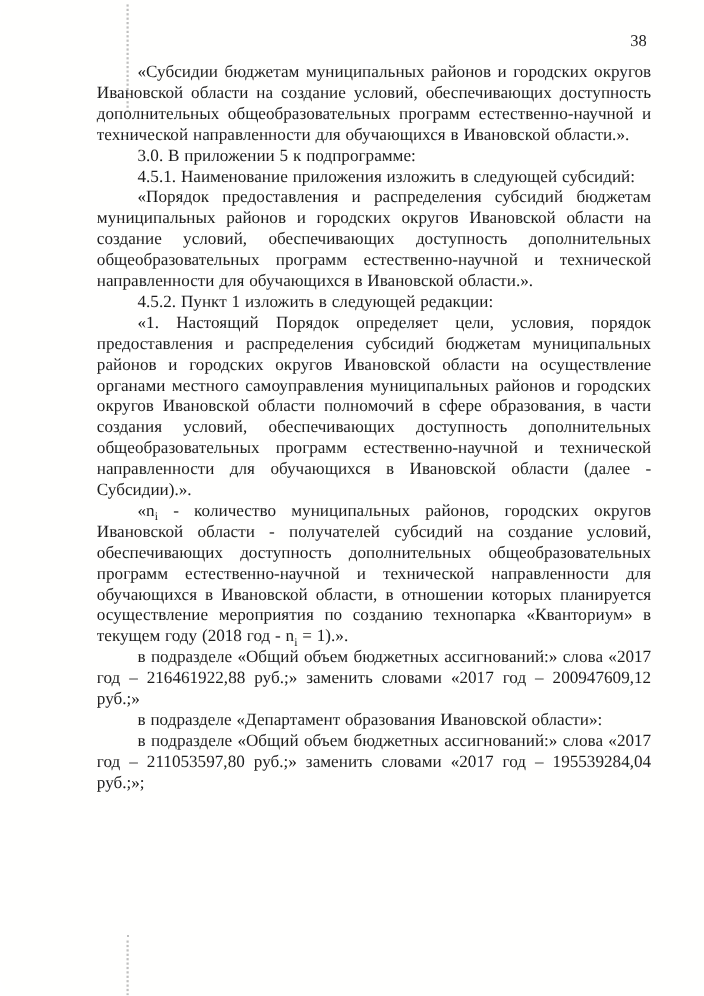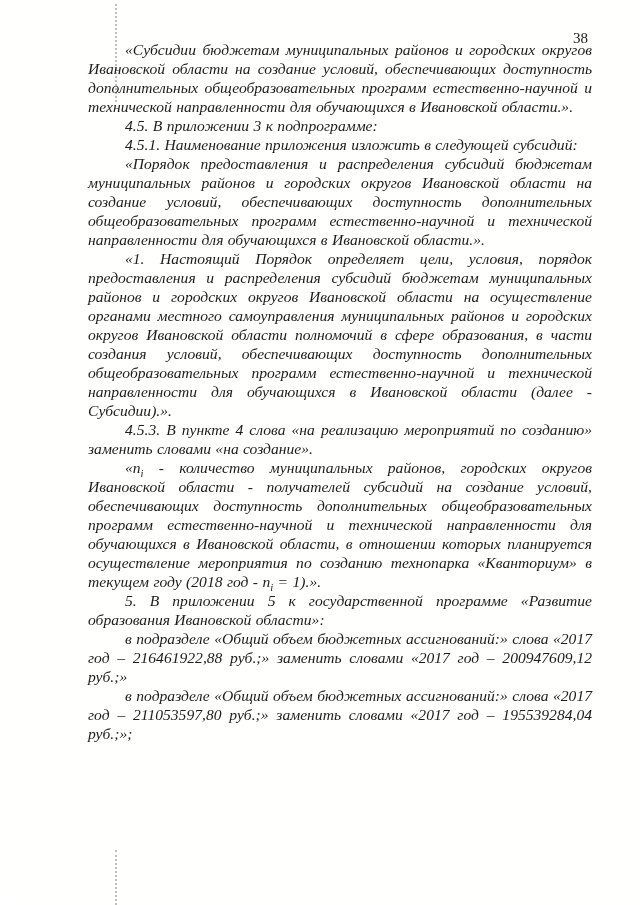--- a/index.html
+++ b/index.html
@@ -24,23 +24,22 @@
   .page-number {
     position: absolute;
     top: 30px;
     right: 52px;
     font-size: 15px;
     color: #1c1c1c;
   }
   .content {
     position: absolute;
     left: 88px;
-    top: 40px;
+    top: 56px;
     width: 504px;
-    font-style: italic;
   }
   .para {
     margin: 0;
     font-size: 15.6px;
     line-height: 19px;
     text-align: justify;
     text-indent: 37px;
     word-spacing: 0.5px;
   }
   .para sub {
@@ -62,24 +61,24 @@
 
 <div class="page">
 
   <div class="scan-artifact top"></div>
   <div class="scan-artifact bottom"></div>
 
   <div class="page-number">38</div>
 
   <div class="content">
       <p class="para">«Субсидии бюджетам муниципальных районов и городских округов Ивановской области на создание условий, обеспечивающих доступность дополнительных общеобразовательных программ естественно-научной и технической направленности для обучающихся в Ивановской области.».</p>
-      <p class="para">4.5. В приложении 3 к подпрограмме:</p>
+      <p class="para">3.0. В приложении 5 к подпрограмме:</p>
       <p class="para">4.5.1. Наименование приложения изложить в следующей субсидий:</p>
       <p class="para">«Порядок предоставления и распределения субсидий бюджетам муниципальных районов и городских округов Ивановской области на создание условий, обеспечивающих доступность дополнительных общеобразовательных программ естественно-научной и технической направленности для обучающихся в Ивановской области.».</p>
+      <p class="para">4.5.2. Пункт 1 изложить в следующей редакции:</p>
       <p class="para">«1. Настоящий Порядок определяет цели, условия, порядок предоставления и распределения субсидий бюджетам муниципальных районов и городских округов Ивановской области на осуществление органами местного самоуправления муниципальных районов и городских округов Ивановской области полномочий в сфере образования, в части создания условий, обеспечивающих доступность дополнительных общеобразовательных программ естественно-научной и технической направленности для обучающихся в Ивановской области (далее - Субсидии).».</p>
-      <p class="para">4.5.3. В пункте 4 слова «на реализацию мероприятий по созданию» заменить словами «на создание».</p>
       <p class="para">«n<sub>i</sub> - количество муниципальных районов, городских округов Ивановской области - получателей субсидий на создание условий, обеспечивающих доступность дополнительных общеобразовательных программ естественно-научной и технической направленности для обучающихся в Ивановской области, в отношении которых планируется осуществление мероприятия по созданию технопарка «Кванториум» в текущем году (2018 год - n<sub>i</sub> = 1).».</p>
-      <p class="para">5. В приложении 5 к государственной программе «Развитие образования Ивановской области»:</p>
       <p class="para">в подразделе «Общий объем бюджетных ассигнований:» слова «2017 год – 216461922,88 руб.;» заменить словами «2017 год – 200947609,12 руб.;»</p>
+      <p class="para">в подразделе «Департамент образования Ивановской области»:</p>
       <p class="para">в подразделе «Общий объем бюджетных ассигнований:» слова «2017 год – 211053597,80 руб.;» заменить словами «2017 год – 195539284,04 руб.;»;</p>
     </div>
 
 </div>
 
 </body></html>

